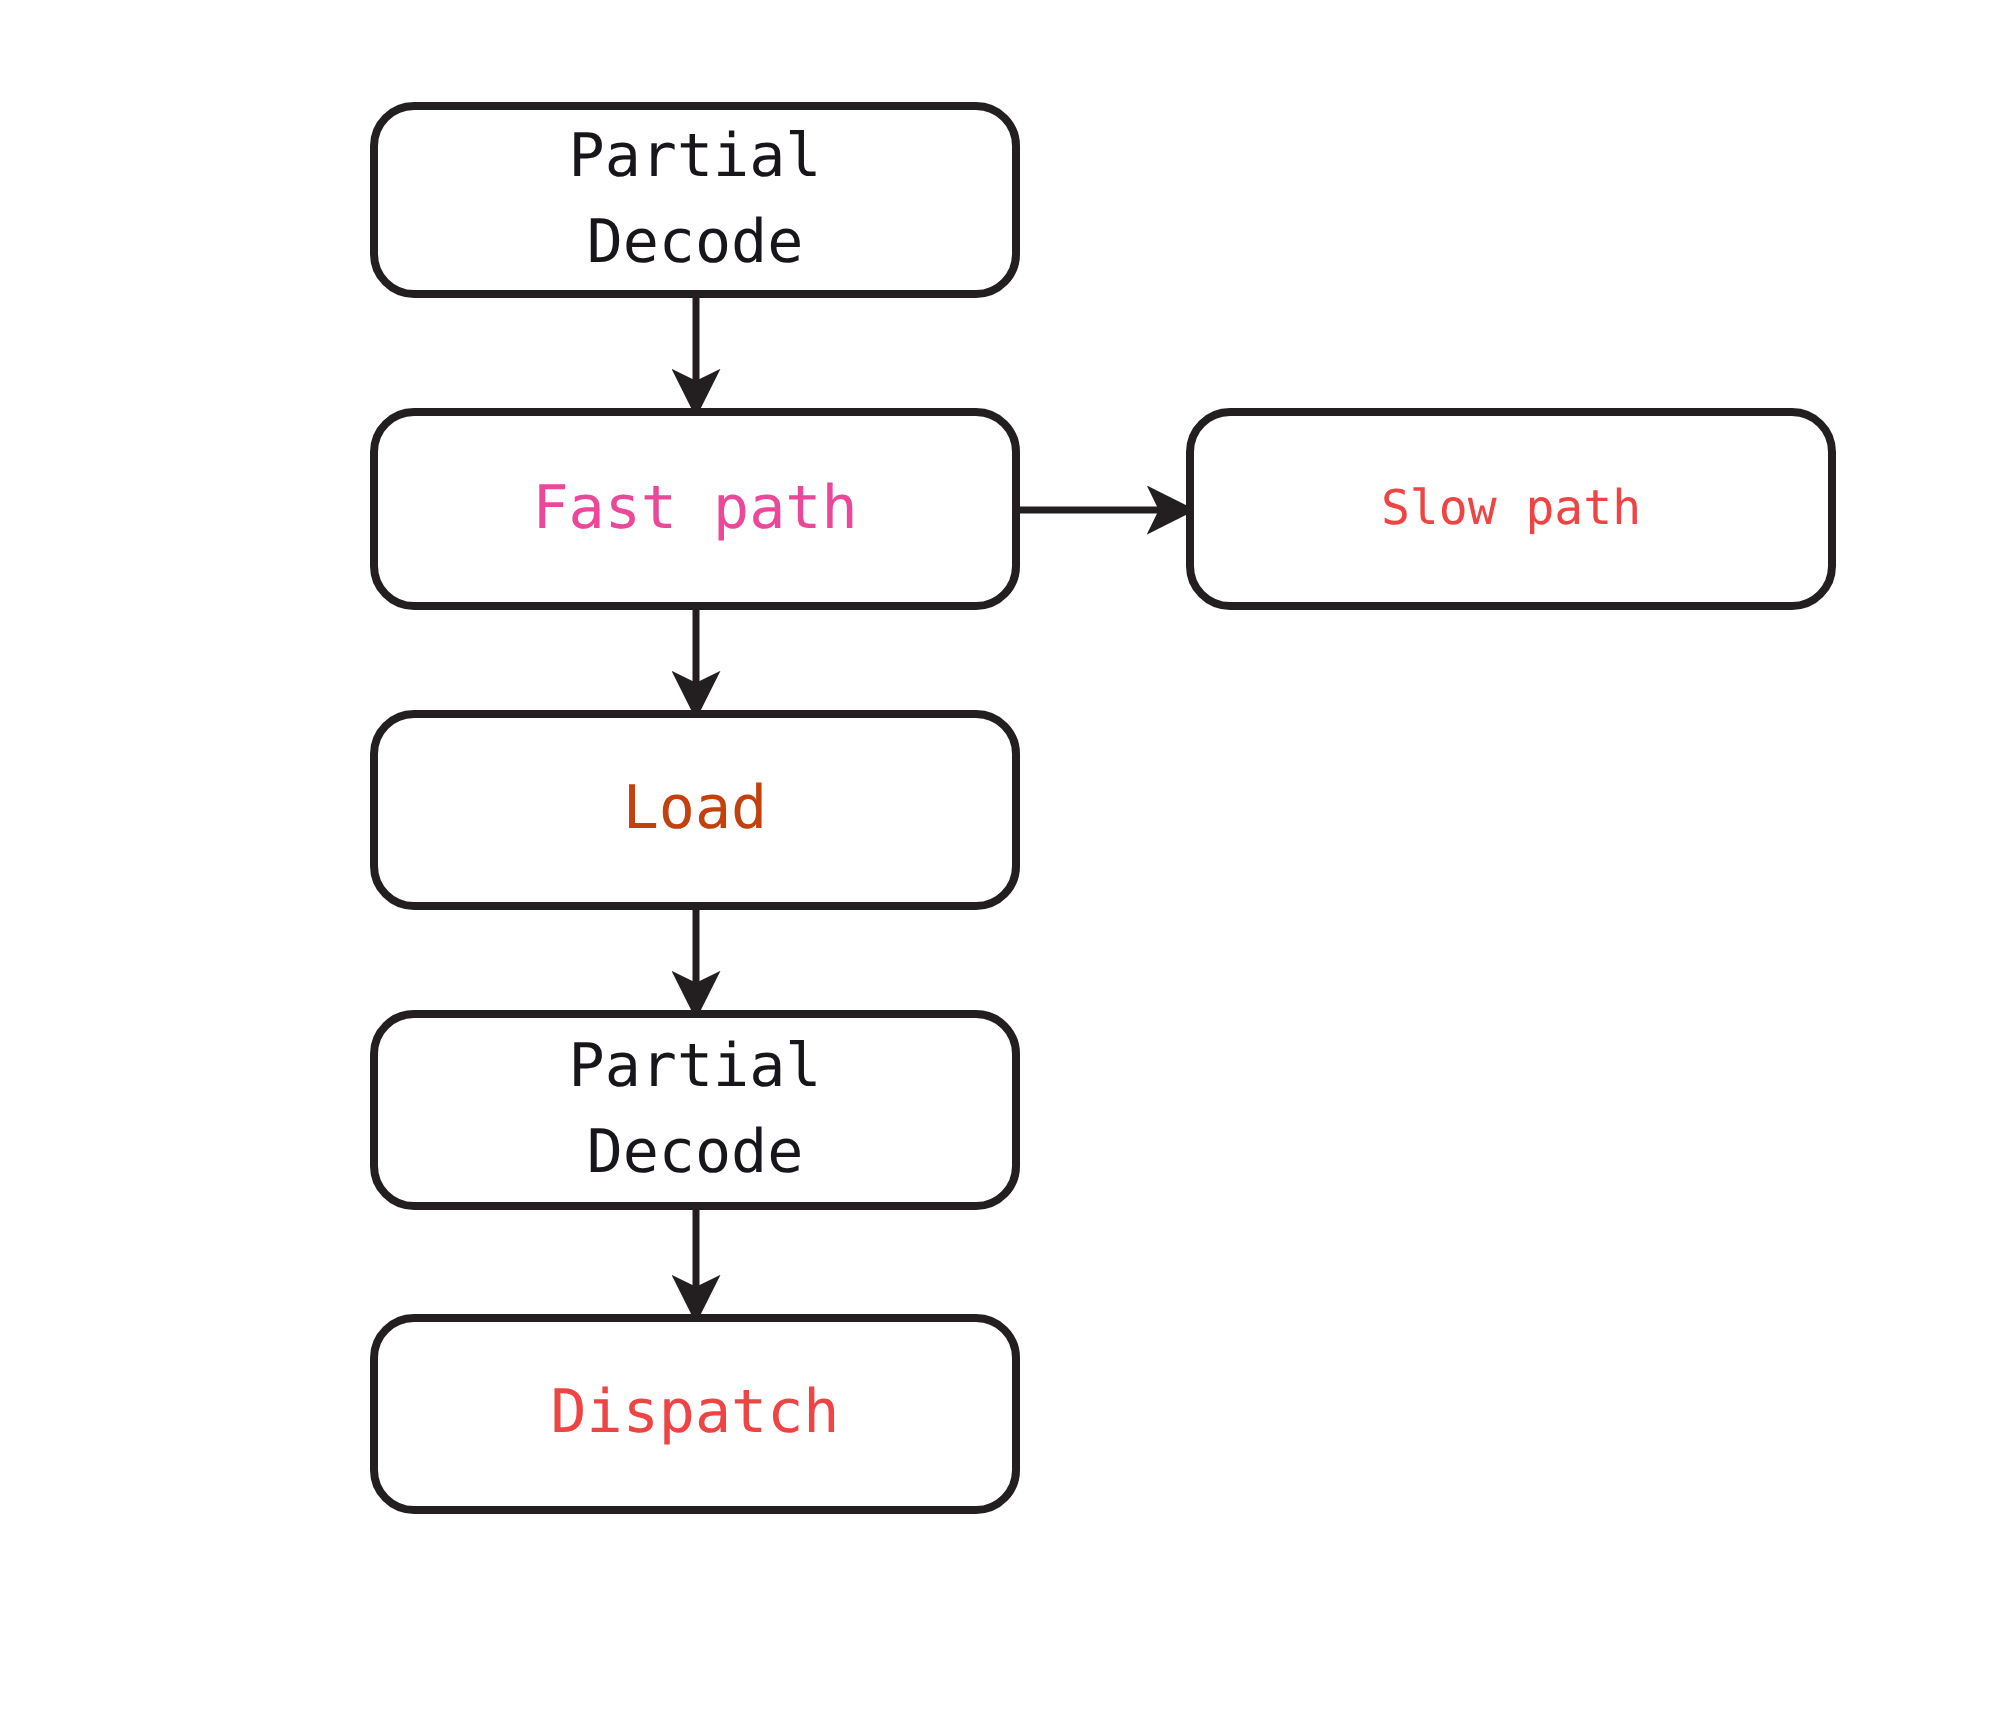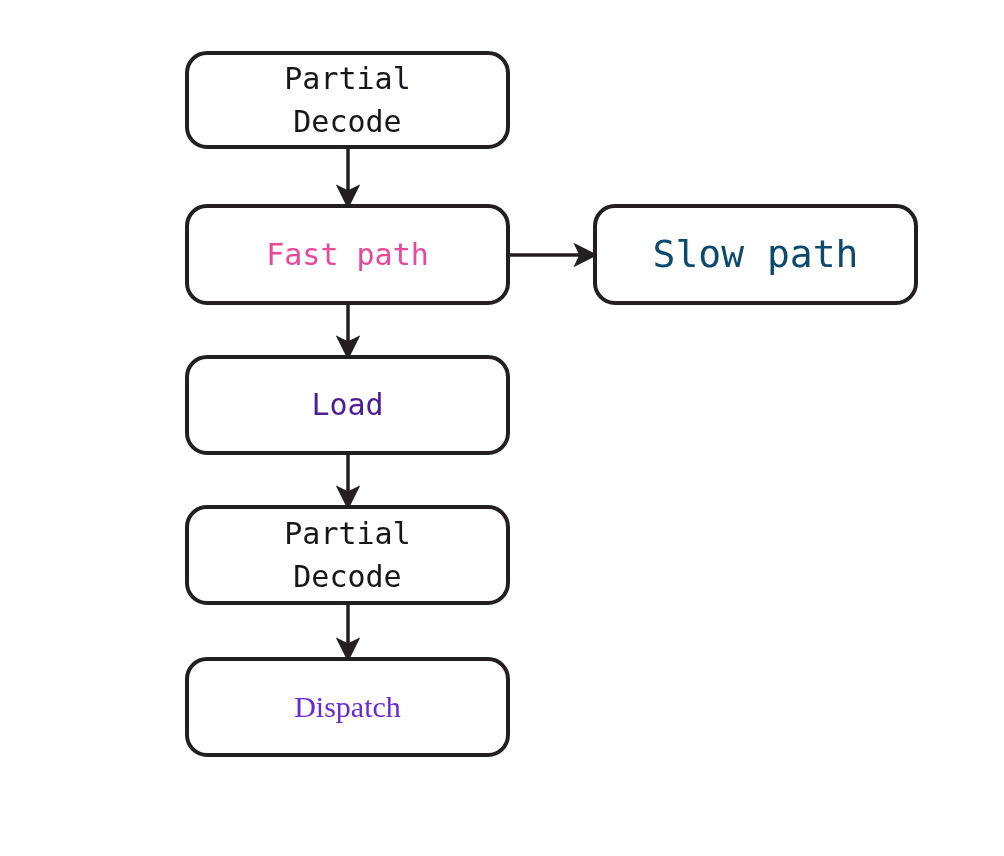--- a/index.html
+++ b/index.html
@@ -72,29 +72,29 @@
   <div class="node" style="left: 157px; top: 51px; width: 325px; height: 98px; border-color: rgb(35, 31, 32); background: rgb(255, 255, 255); border-width: 4px; border-radius: 22px;">
     <span class="node-label" style="color: rgb(24, 22, 26); font-size: 30px;">Partial
 Decode</span>
   </div>
 
   <div class="node" style="left: 157px; top: 204px; width: 325px; height: 101px; border-color: rgb(35, 31, 32); background: rgb(255, 255, 255); border-width: 4px; border-radius: 22px;">
     <span class="node-label" style="color: #ec4899; font-size: 30px;">Fast path</span>
   </div>
 
   <div class="node" style="left: 565px; top: 204px; width: 325px; height: 101px; border-color: rgb(35, 31, 32); background: rgb(255, 255, 255); border-width: 4px; border-radius: 22px;">
-    <span class="node-label" style="color: #0c4a6e; font-size: 38px;">Slow path</span>
+    <span class="node-label" style="color: #ef4444; font-size: 24px;">Slow path</span>
   </div>
 
   <div class="node" style="left: 157px; top: 355px; width: 325px; height: 100px; border-color: rgb(35, 31, 32); background: rgb(255, 255, 255); border-width: 4px; border-radius: 22px;">
-    <span class="node-label" style="color: #4c1d95; font-size: 30px;">Load</span>
+    <span class="node-label" style="color: #c2410c; font-size: 30px;">Load</span>
   </div>
 
   <div class="node" style="left: 157px; top: 505px; width: 325px; height: 100px; border-color: rgb(35, 31, 32); background: rgb(255, 255, 255); border-width: 4px; border-radius: 22px;">
     <span class="node-label" style="color: rgb(24, 22, 26); font-size: 30px;">Partial
 Decode</span>
   </div>
 
   <div class="node" style="left: 157px; top: 657px; width: 325px; height: 100px; border-color: rgb(35, 31, 32); background: rgb(255, 255, 255); border-width: 4px; border-radius: 22px;">
-    <span class="node-label" style="color: #6d28d9; font-size: 30px; font-family: Liberation Serif, serif;">Dispatch</span>
+    <span class="node-label" style="color: #ef4444; font-size: 30px;">Dispatch</span>
   </div>
 
 </div>
 
 </body></html>

